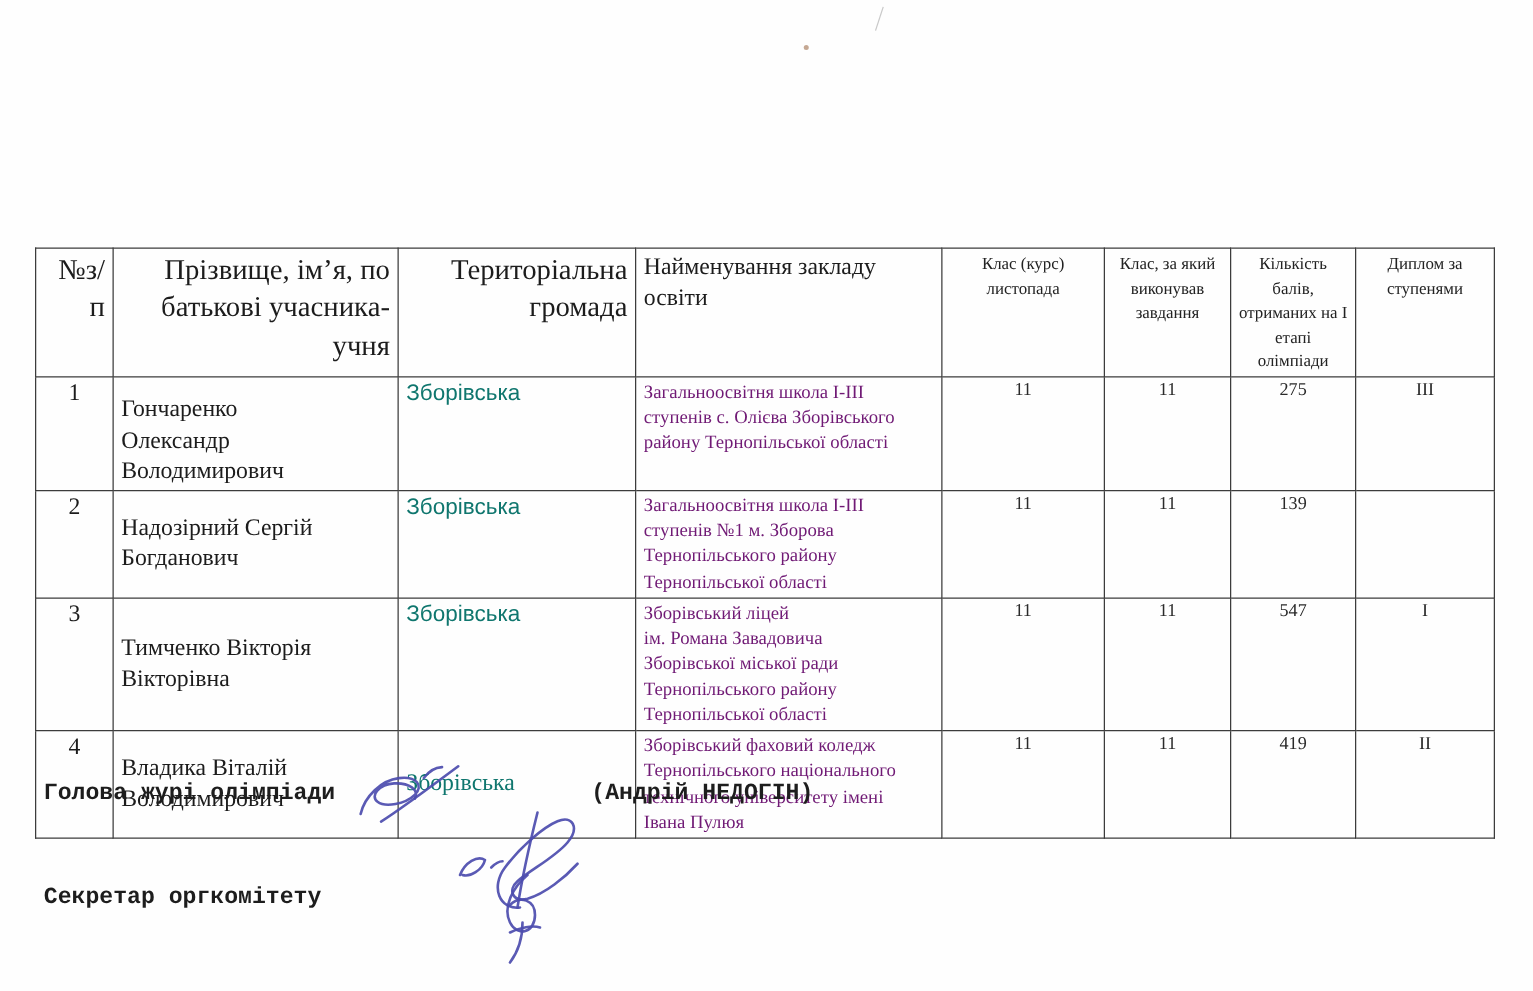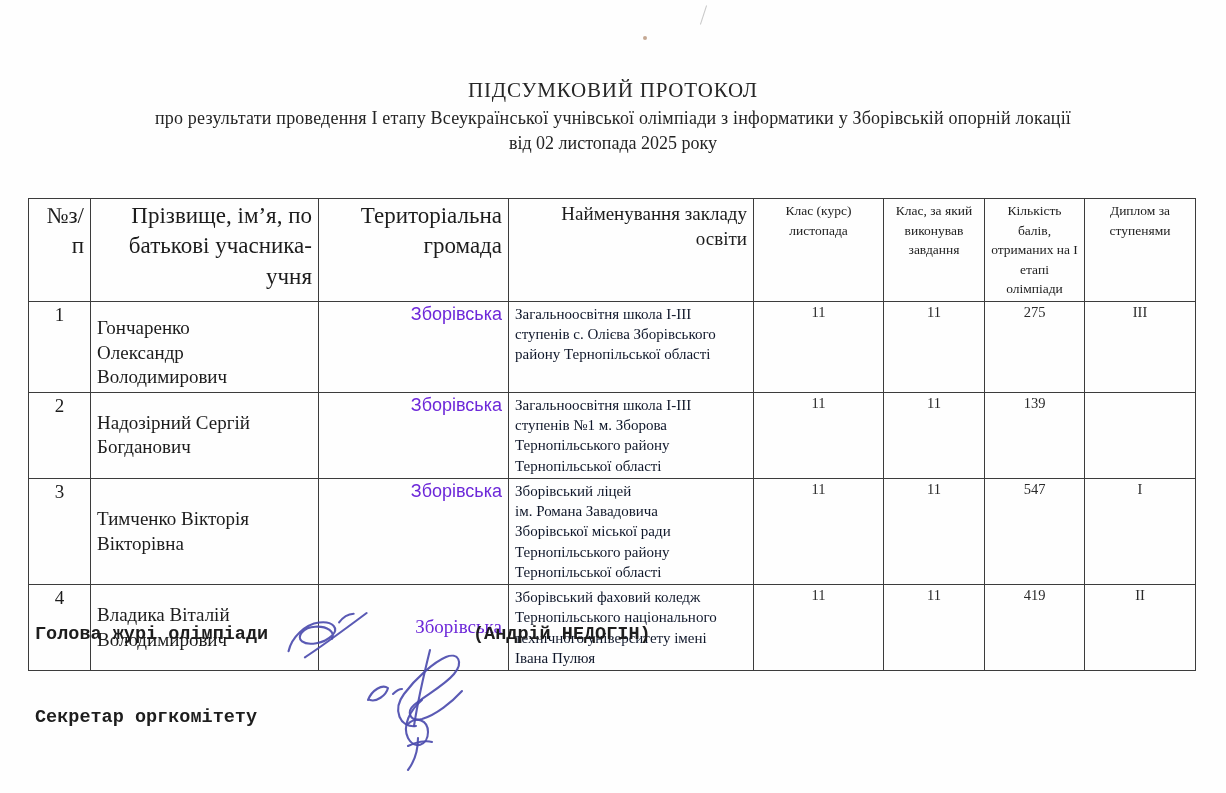--- a/index.html
+++ b/index.html
@@ -35,32 +35,32 @@
     position:absolute;left:28px;top:198px;
     width:1167px;border-collapse:collapse;table-layout:fixed;
   }
   table.protocol td,table.protocol th{
     border:1.6px solid #3c3c3c;
     padding:2px 6px;
     font-weight:normal;
     overflow:hidden;
   }
   th.h-big{font-size:23px;line-height:1.32;vertical-align:top;text-align:right;padding-top:5px;}
-  th.h-mid{font-size:19px;line-height:1.32;vertical-align:top;text-align:right;padding-top:26px;}
+  th.h-mid{font-size:19px;line-height:1.32;vertical-align:top;text-align:left;padding-top:26px;}
   th.h-sm {font-size:13.5px;line-height:1.45;vertical-align:top;text-align:center;padding-top:8px;color:#222;}
   td.num{font-size:19px;text-align:center;vertical-align:top;padding-top:3px;}
   td.name{font-size:19px;line-height:1.3;text-align:left;padding-left:12px;white-space:pre-line;}
   td.name.va-top{vertical-align:top;padding-top:14px;}
   td.name.va-mid{vertical-align:middle;}
-  td.community{font-size:18px;text-align:right;padding-left:10px;vertical-align:top;padding-top:4px;
-    font-family:"Liberation Sans","DejaVu Sans",sans-serif;font-weight:600;color:#6d28d9;margin-top:26px;}
+  td.community{font-size:18px;text-align:left;padding-left:10px;vertical-align:top;padding-top:4px;
+    font-family:"Liberation Sans","DejaVu Sans",sans-serif;font-weight:600;color:#0f766e;margin-top:26px;}
   td.community.serif{font-family:"Liberation Serif","DejaVu Serif",serif;font-weight:normal;font-size:19px;}
   td.community.va-mid{vertical-align:middle;padding-top:0;}
   td.school{font-size:15px;line-height:1.35;text-align:left;padding-left:9px;vertical-align:top;padding-top:5px;
-    white-space:pre-line;color:#0f172a;}
+    white-space:pre-line;color:#701a75;}
   td.val{font-size:14.5px;text-align:center;vertical-align:top;padding-top:5px;color:#2a2a2a;}
   
   .sig-row{position:absolute;left:35px;width:1160px;font-family:Liberation Mono, monospace;}
   .sig-role{font-size:18.5px;font-weight:bold;color:#1d1d1d;display:inline-block;}
   .sig-name{position:absolute;left:438px;top:0;font-size:18.5px;font-weight:bold;color:#1d1d1d;}
   .sig-row-1{top:624px;}
   .sig-row-2{top:669px;}
   .sig-row-3{top:707px;}
   .signature{position:absolute;pointer-events:none;}
   .signature svg path{fill:none;stroke:#4c4cae;stroke-width:2.1;stroke-linecap:round;stroke-linejoin:round;opacity:.92;}
@@ -78,25 +78,20 @@
   }
 </style>
 </head>
 <body>
 
 <div class="page">
 
   <div class="artifact-slash"></div>
   <div class="artifact-dot"></div>
 
-  <div class="heading">
-    <div class="doc-title">ПІДСУМКОВИЙ ПРОТОКОЛ</div>
-    <div class="doc-subtitle">про результати проведення І етапу Всеукраїнської учнівської олімпіади з інформатики у Зборівській опорній локації</div>
-    <div class="doc-date">від 02 листопада 2025 року</div>
-  </div>
 
 
   <table class="protocol">
     <colgroup>
       <col style="width:62px">
         <col style="width:228px">
         <col style="width:190px">
         <col style="width:245px">
       <col style="width:130px">
         <col style="width:101px">

